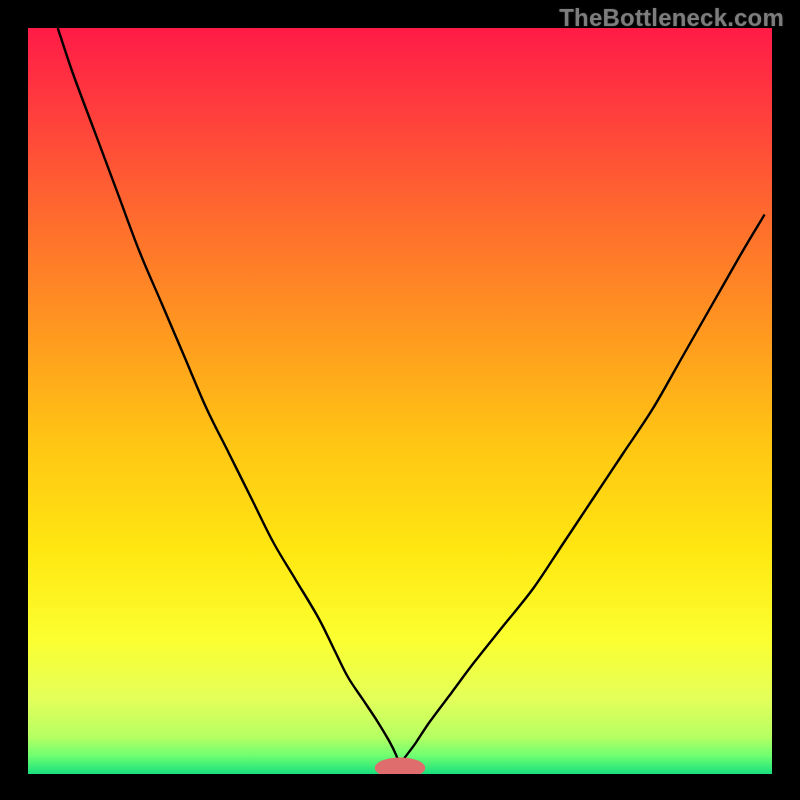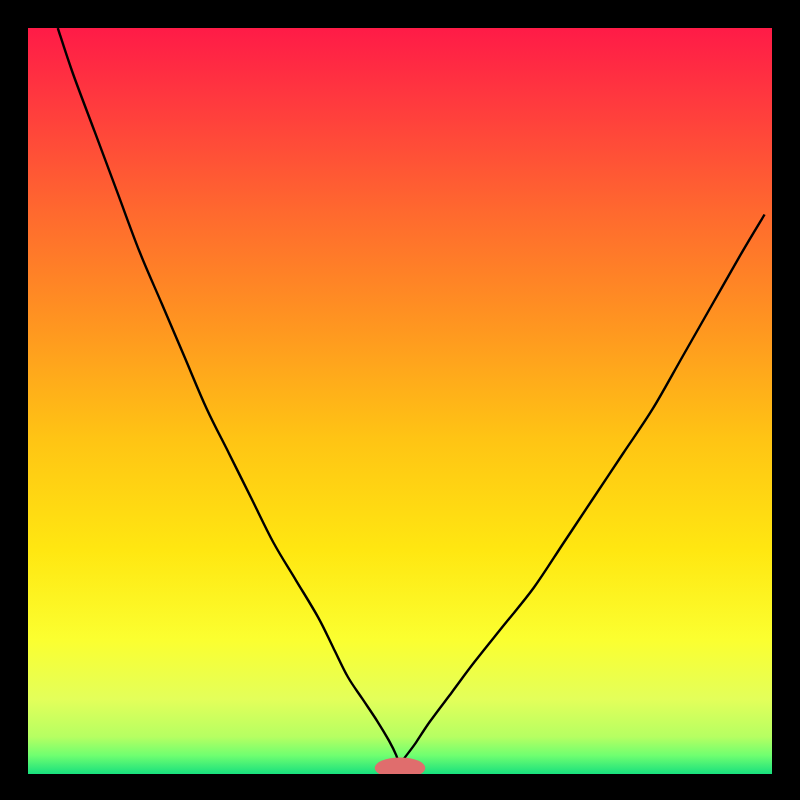--- a/index.html
+++ b/index.html
@@ -59,13 +59,14 @@
             <stop offset="97.5%" stop-color="#70ff70"></stop>
             <stop offset="100%" stop-color="#18e07e"></stop>
           </linearGradient>
       </defs>
       <rect id="bg-rect" x="0" y="0" width="744" height="746" fill="url(#bg-grad)"></rect>
       <path id="curve-path" fill="none" stroke-width="2.4" d="M 29.76 0 C 32.24 7.459999999999998, 38.440000000000005 27.353333333333314, 44.64 44.75999999999999 C 50.839999999999996 62.16666666666667, 59.519999999999996 84.54666666666672, 66.96 104.44000000000005 C 74.39999999999999 124.33333333333339, 81.84 144.22666666666666, 89.28 164.12 C 96.72 184.01333333333335, 104.16 205.15000000000006, 111.6 223.80000000000007 C 119.03999999999999 242.45000000000007, 126.47999999999999 258.61333333333334, 133.92 276.02 C 141.35999999999999 293.4266666666666, 148.79999999999998 310.83333333333326, 156.23999999999998 328.23999999999995 C 163.67999999999998 345.64666666666665, 171.12 364.2966666666666, 178.56 380.46 C 186 396.62333333333333, 193.44000000000003 410.3, 200.88000000000002 425.22 C 208.32000000000002 440.14000000000004, 215.76 455.06, 223.2 469.98 C 230.64 484.90000000000003, 238.08 501.06333333333333, 245.52 514.74 C 252.96 528.4166666666666, 260.4 539.6066666666666, 267.84 552.04 C 275.28 564.4733333333334, 283.96000000000004 578.1500000000001, 290.16 589.34 C 296.36 600.53, 300.08 609.2333333333333, 305.03999999999996 619.18 C 309.99999999999994 629.1266666666666, 314.96000000000004 640.3166666666666, 319.92 649.02 C 324.88 657.7233333333334, 329.84000000000003 663.9399999999999, 334.8 671.4 C 339.76 678.86, 345.34000000000003 686.9416666666666, 349.68 693.78 C 354.02 700.6183333333333, 357.74 706.8349999999999, 360.84 712.43 C 363.93999999999994 718.025, 366.41999999999996 722.9983333333333, 368.28 727.35 C 370.14 731.7016666666667, 370.76 737.9183333333333, 372 738.54 C 373.24 739.1616666666666, 373.24 734.8100000000001, 375.72 731.08 C 378.20000000000005 727.35, 382.53999999999996 722.3766666666667, 386.88 716.16 C 391.22 709.9433333333333, 395.56000000000006 702.4833333333333, 401.76000000000005 693.78 C 407.96000000000004 685.0766666666666, 416.64 673.8866666666668, 424.08 663.94 C 431.52 653.9933333333333, 437.71999999999997 645.2900000000001, 446.4 634.1 C 455.08 622.91, 466.24 609.2333333333333, 476.16 596.8 C 486.08000000000004 584.3666666666666, 496 573.1766666666666, 505.92 559.5 C 515.84 545.8233333333334, 525.76 529.66, 535.68 514.74 C 545.5999999999999 499.82, 555.52 484.90000000000003, 565.44 469.98 C 575.3600000000001 455.06, 585.2800000000001 440.14000000000004, 595.2 425.22 C 605.12 410.3, 615.04 396.62333333333333, 624.9599999999999 380.46 C 634.8799999999999 364.2966666666666, 644.8 345.64666666666665, 654.72 328.23999999999995 C 664.6400000000001 310.83333333333326, 674.5600000000001 293.4266666666666, 684.48 276.02 C 694.4 258.61333333333334, 705.5600000000001 238.72000000000006, 714.24 223.80000000000007 C 722.92 208.88000000000008, 732.8399999999999 192.71666666666667, 736.56 186.5" stroke="#000000"></path>
       <ellipse id="min-marker" cx="372" cy="740" rx="25.296000000000003" ry="10.443999999999999" fill="#e06d6d"></ellipse>
     </svg>
   </div>
 
+  <div class="watermark">TheBottleneck.com</div>
 </div>
 
 </body></html>

